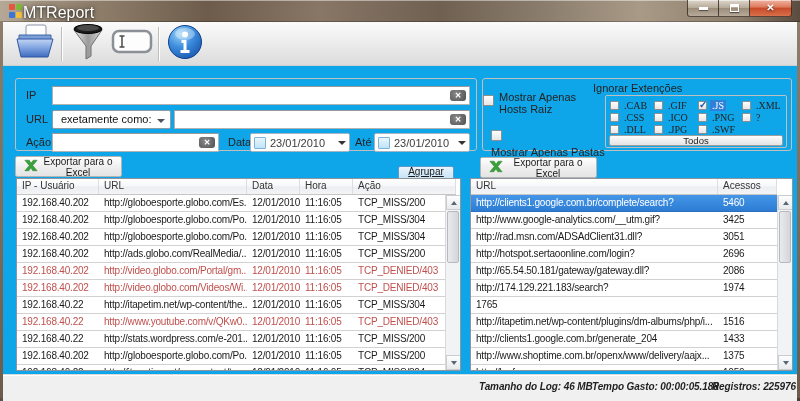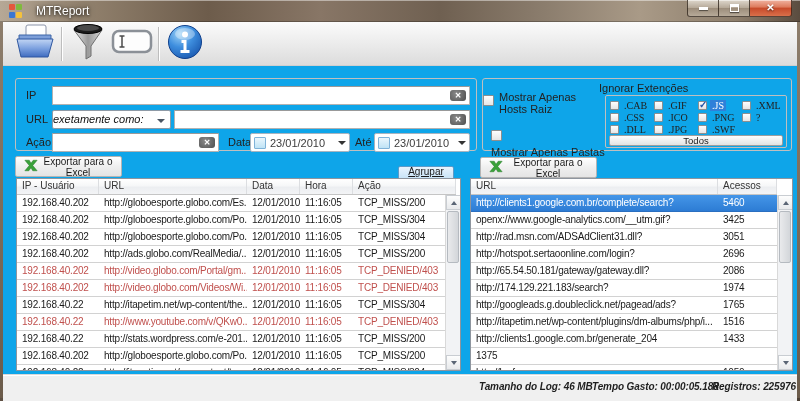--- a/index.html
+++ b/index.html
@@ -12,21 +12,21 @@
     box-shadow:inset 0 1px 0 rgba(255,255,255,.45), inset 0 -1px 0 rgba(0,0,0,.25);}
   .frame{position:absolute;background:linear-gradient(180deg,#8d7d6b,#6b5b4a);}
   .frame.l{left:0;top:22px;width:3px;height:379px;}
   .frame.r{right:0;top:22px;width:3px;height:379px;}
   .frame.b{left:0;bottom:0;width:800px;height:3px;background:linear-gradient(90deg,#5e5043,#7e6f5e,#4c4035);}
   .app-icon{position:absolute;left:9px;top:4px;width:14px;height:14px;display:grid;
     grid-template-columns:6px 6px;grid-gap:1px;}
   .app-icon i{display:block;width:6px;height:6px;border-radius:1px;}
   .app-icon i:nth-child(1){background:#e4573d;}.app-icon i:nth-child(2){background:#7fba3d;}
   .app-icon i:nth-child(3){background:#3a77d4;}.app-icon i:nth-child(4){background:#f5c23c;}
-  .wtitle{position:absolute;left:36px;top:4px;font-size:12px;color:#fff;
+  .wtitle{position:absolute;left:23px;top:4px;font-size:16px;color:#fff;
     text-shadow:0 1px 3px rgba(0,0,0,.8),0 0 6px rgba(0,0,0,.5);}
   .winbtns{position:absolute;right:8px;top:0;display:flex;}
   .wb{height:17px;border:1px solid rgba(40,30,20,.75);border-top:none;display:flex;
     align-items:center;justify-content:center;box-shadow:inset 0 1px 0 rgba(255,255,255,.5);}
   .wb.min{width:32px;border-radius:0 0 0 3px;background:linear-gradient(#ded7cc,#b5a897 50%,#9c8d7b 52%,#b7aa99);}
   .wb.max{width:31px;border-left:none;background:linear-gradient(#ded7cc,#b5a897 50%,#9c8d7b 52%,#b7aa99);}
   .wb.close{width:42px;border-left:none;border-radius:0 0 3px 0;
     background:linear-gradient(#f0b3a0,#dd7a5c 45%,#c74a2a 50%,#d96f4a);}
   .g-min{width:9px;height:3px;background:#fff;box-shadow:0 1px 1px rgba(0,0,0,.5);}
   .g-max{width:9px;height:8px;border:1px solid #fff;border-top:3px solid #fff;
@@ -45,21 +45,21 @@
   .gbox{position:absolute;border:1px solid #bfbfbf;border-radius:3px;}
   .gbox.flt-left{left:12px;top:56px;width:462px;height:73px;}
   .gbox.flt-right{left:479px;top:56px;width:310px;height:73px;}
   .flabel{position:absolute;font-size:11px;color:#222;}
   .tinput{position:absolute;height:19px;background:#fff;border:1px solid #b2b2b2;
     border-top-color:#999;border-radius:1px;}
   .clear-x{position:absolute;right:3px;top:3px;width:16px;height:11px;border-radius:3px;
     background:radial-gradient(circle at 40% 35%,#8a8a8a,#4f4f4f);display:flex;
     align-items:center;justify-content:center;color:#fff;font-size:8px;line-height:8px;font-weight:bold;}
   .combo{position:absolute;height:19px;background:#fff;border:1px solid #8e9aa6;border-radius:2px;
-    font-size:11px;color:#111;padding:2px 0;font-style:italic;}
+    font-size:11px;color:#111;padding:2px 8px;}
   .arrow-dn{position:absolute;right:5px;top:8px;width:0;height:0;
     border-left:4px solid transparent;border-right:4px solid transparent;border-top:4px solid #4a5562;}
   .datepick{position:absolute;height:19px;background:#fff;border:1px solid #a7b4c0;border-radius:2px;
     display:flex;align-items:center;padding:0 3px;font-size:11px;color:#3c3c3c;}
   .date-cb{width:12px;height:12px;border:1px solid #7fb2d8;border-radius:1px;
     background:linear-gradient(#eaf6fd,#bfe3f5);margin-right:4px;flex:none;}
   .datepick .arrow-dn{position:static;margin-left:auto;border-top-color:#333;}
   
   .cbx{width:11px;height:11px;border:1px solid #8e8f8f;border-radius:1px;
     background:linear-gradient(#fefefe,#e6e6e6);position:relative;flex:none;}
@@ -248,21 +248,21 @@
 
     <div class="gbox flt-right">
       <div class="host-cb" style="left:0;top:12px;width:112px;">
         <span class="cbx" style="margin-top:4px;"></span>
         <span>Mostrar Apenas Hosts Raiz</span>
       </div>
       <div class="host-cb" style="left:8px;top:47px;width:116px;flex-direction:column;">
         <span class="cbx" style="margin-top:4px;"></span>
         <span>Mostrar Apenas Pastas e Hosts Raiz</span>
       </div>
-      <span class="flabel" style="left:116px;top:3px;">Ignorar Extenções</span>
+      <span class="flabel" style="left:110px;top:3px;">Ignorar Extenções</span>
       <div class="ext-box">
         <div class="ext-grid">
             <div class="ext-item">
               <span class="cbx"></span>
               <span class="ext-label">.CAB</span>
             </div>
             <div class="ext-item">
               <span class="cbx"></span>
               <span class="ext-label">.GIF</span>
             </div>
@@ -429,52 +429,52 @@
       <div class="thead" style="margin-right:15px;">
         <div class="hcell">URL</div>
         <div class="hcell">Acessos</div>
       </div>
       <div class="tbody">
           <div class="trow selected">
             <div class="tcell">http://clients1.google.com.br/complete/search?</div>
             <div class="tcell">5460</div>
           </div>
           <div class="trow">
-            <div class="tcell">openx://www.google-analytics.com/__utm.gif?</div>
+            <div class="tcell">http://www.google-analytics.com/__utm.gif?</div>
             <div class="tcell">3425</div>
           </div>
           <div class="trow">
             <div class="tcell">http://rad.msn.com/ADSAdClient31.dll?</div>
             <div class="tcell">3051</div>
           </div>
           <div class="trow">
             <div class="tcell">http://hotspot.sertaoonline.com/login?</div>
             <div class="tcell">2696</div>
           </div>
           <div class="trow">
             <div class="tcell">http://65.54.50.181/gateway/gateway.dll?</div>
             <div class="tcell">2086</div>
           </div>
           <div class="trow">
             <div class="tcell">http://174.129.221.183/search?</div>
             <div class="tcell">1974</div>
           </div>
           <div class="trow">
-            <div class="tcell">http://googleads.g.doubleclick.net/pagead/ads?</div>
             <div class="tcell">1765</div>
           </div>
           <div class="trow">
             <div class="tcell">http://itapetim.net/wp-content/plugins/dm-albums/php/i...</div>
             <div class="tcell">1516</div>
           </div>
           <div class="trow">
             <div class="tcell">http://clients1.google.com.br/generate_204</div>
             <div class="tcell">1433</div>
           </div>
           <div class="trow">
+            <div class="tcell">http://www.shoptime.com.br/openx/www/delivery/aajx...</div>
             <div class="tcell">1375</div>
           </div>
           <div class="trow">
             <div class="tcell">http://bs.f...</div>
             <div class="tcell">1050</div>
           </div>
         </div>
       <div class="vscroll">
         <div class="sb-arrow up">
             <span class="tri-up"></span>

